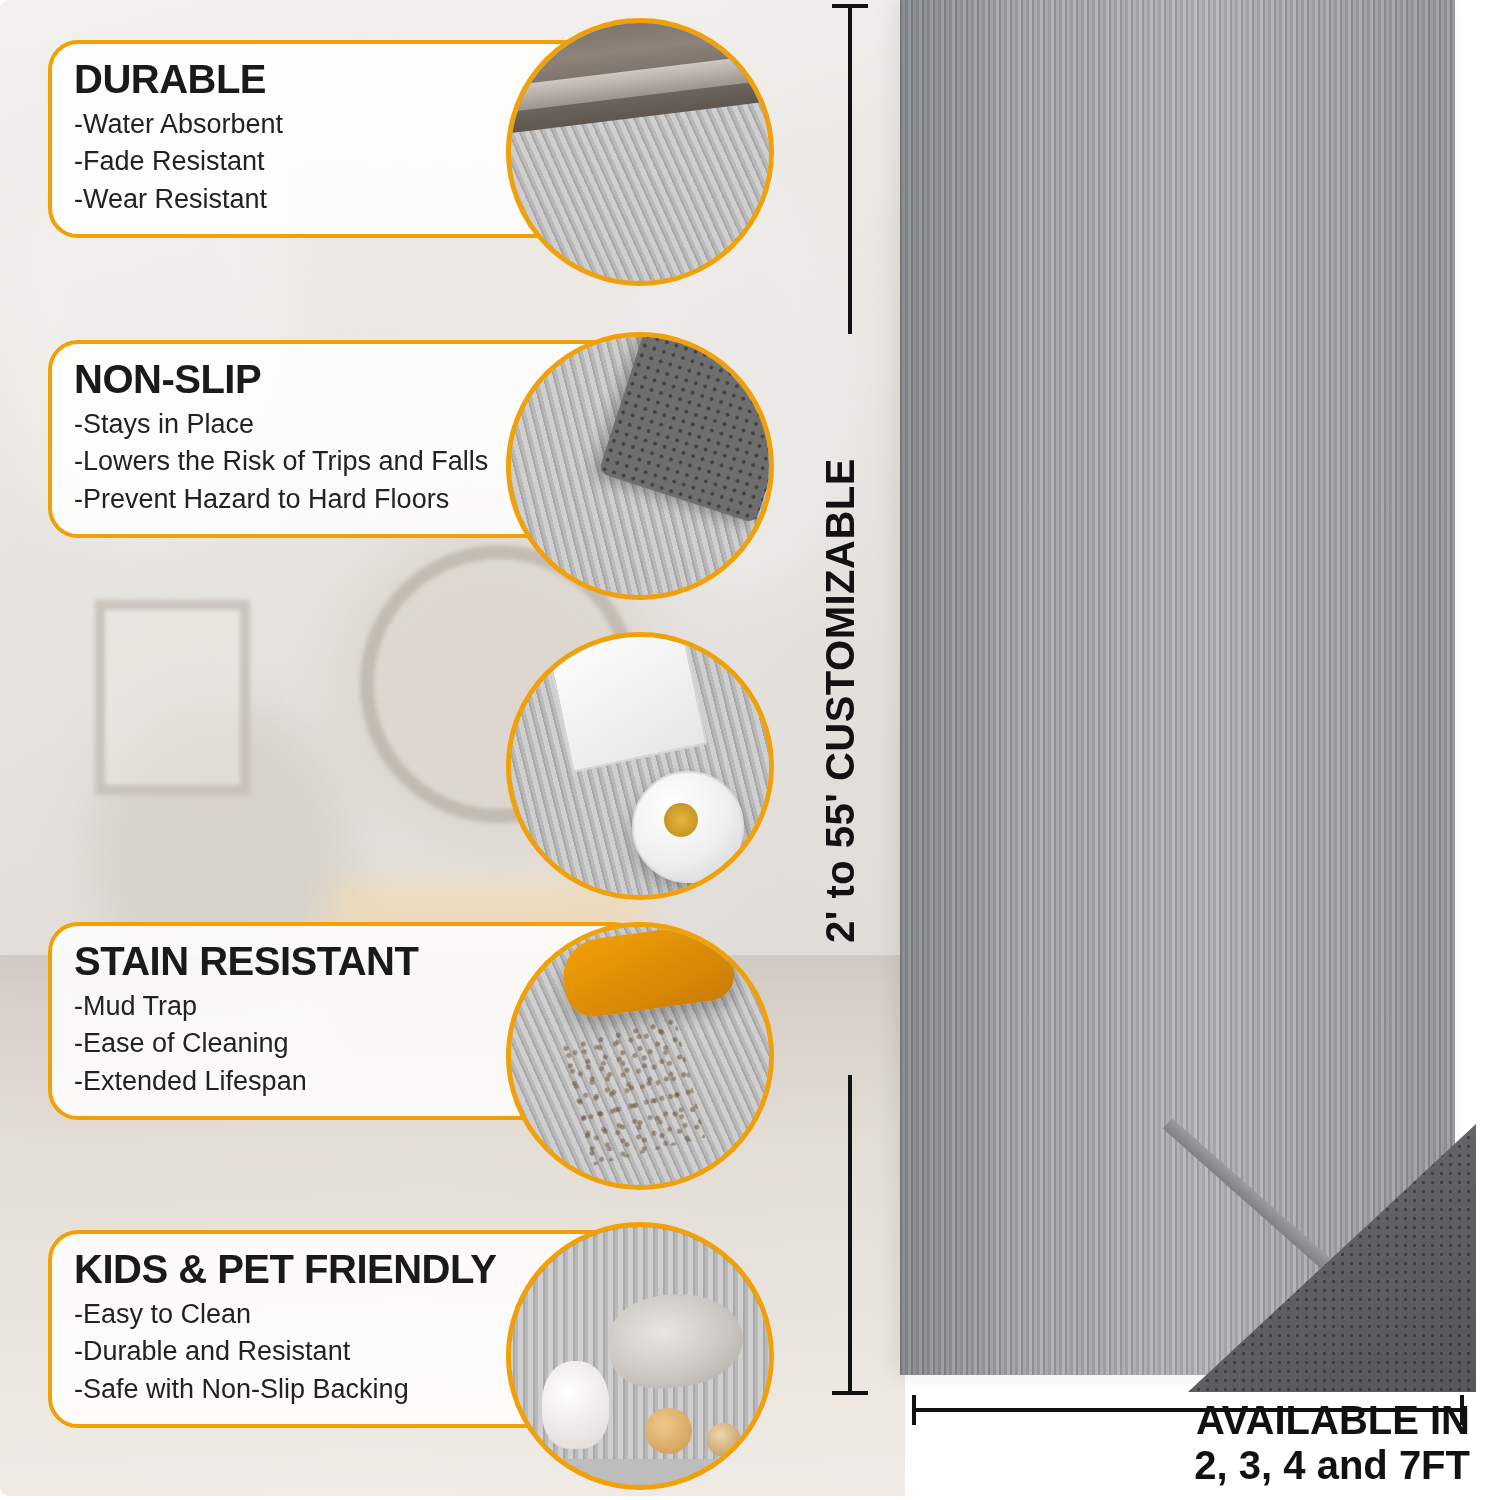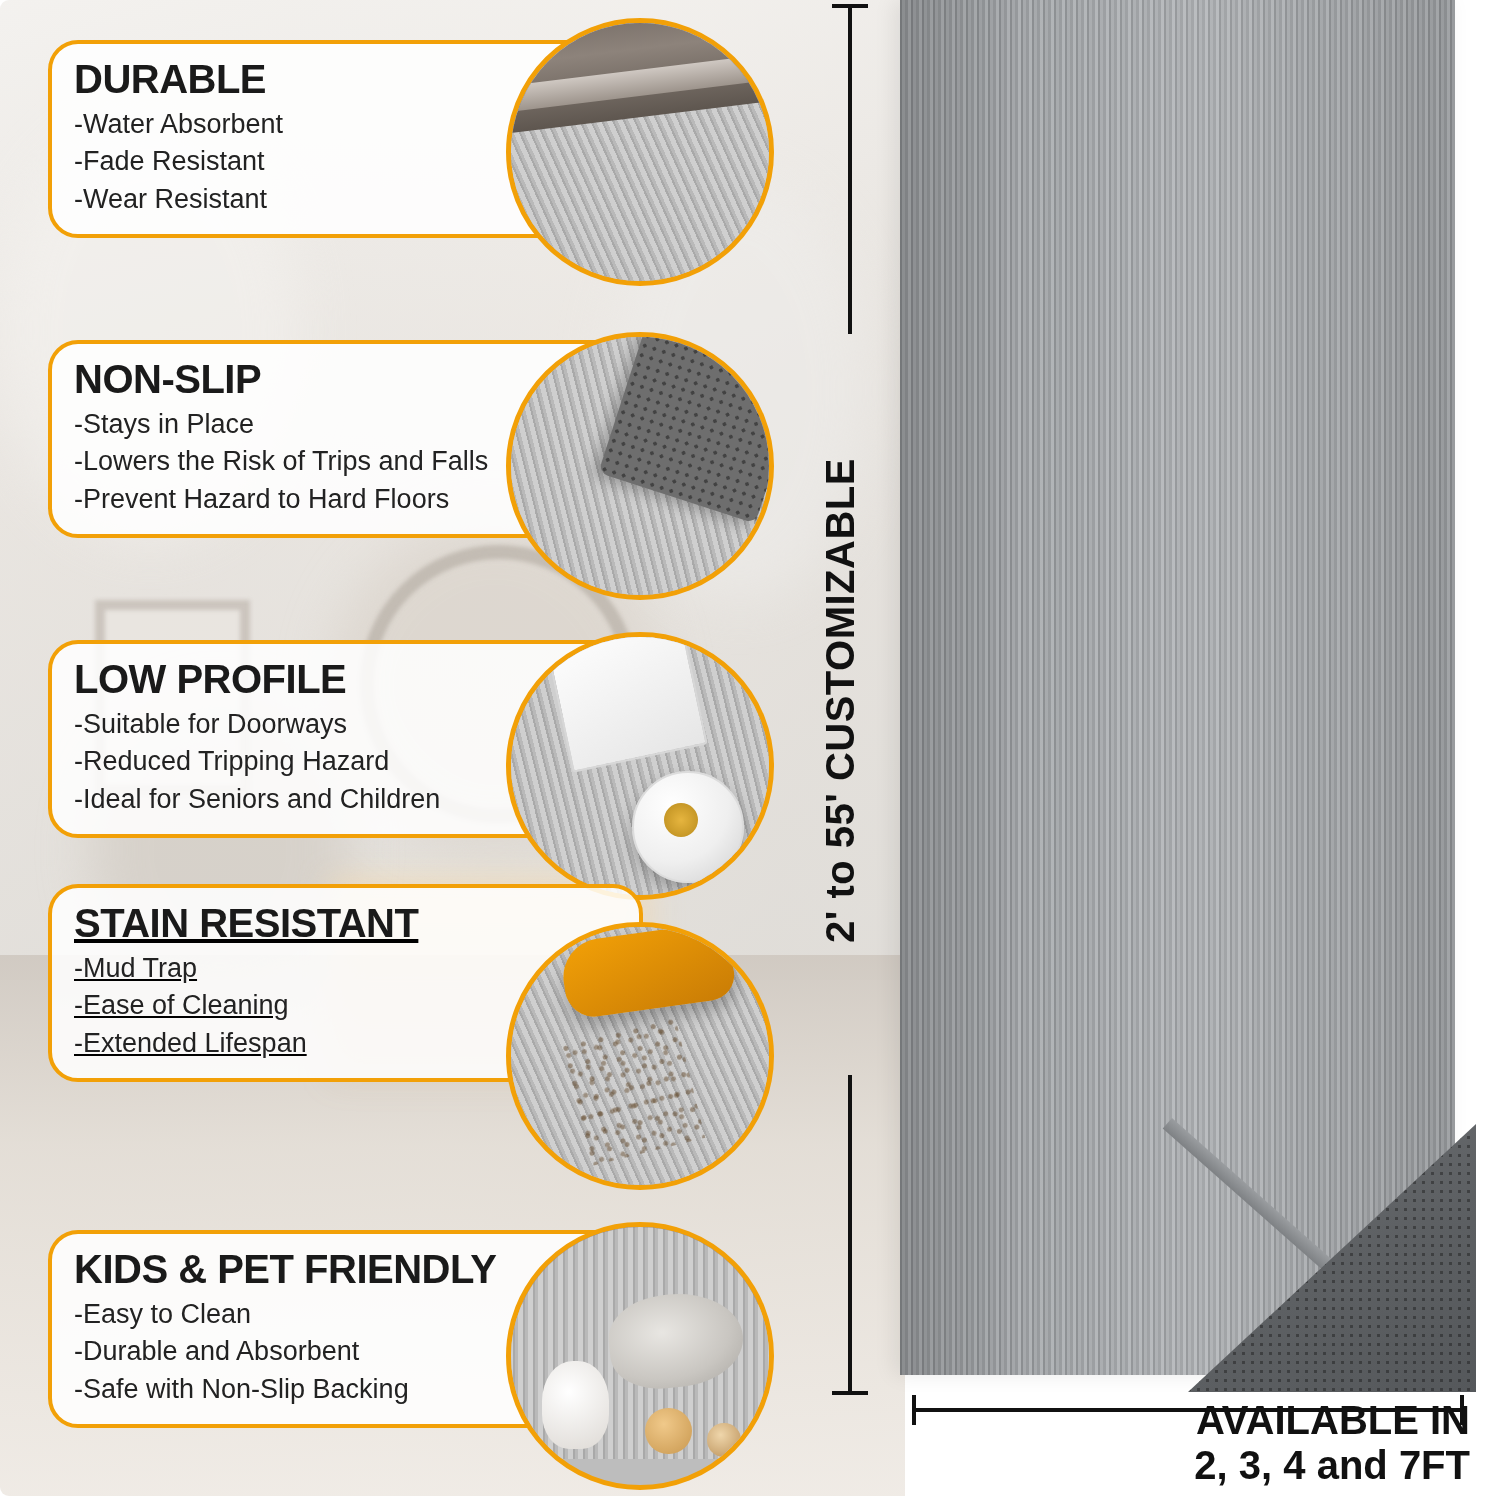--- a/index.html
+++ b/index.html
@@ -379,39 +379,29 @@
   </div>
   <div class="bubble" style="left:506px; top:332px;">
     <div class="bubble-inner">
       <div class="rib-tex rib-diag2"></div>
       <div class="bub2-fold">
         <div class="bub2-dots"></div>
       </div>
     </div>
   </div>
 
-  <div class="feature" style="left:48px; top:640px;">
-    <div class="feature-card">
-      <div class="feature-title">LOW PROFILE</div>
-      <ul class="feature-bullets">
-        <li>-Suitable for Doorways</li>
-        <li>-Reduced Tripping Hazard</li>
-        <li>-Ideal for Seniors and Children</li>
-      </ul>
-    </div>
-  </div>
   <div class="bubble" style="left:506px; top:632px;">
     <div class="bubble-inner">
       <div class="rib-tex rib-diag2"></div>
       <div class="bub3-door"></div>
       <div class="bub3-robot"></div>
     </div>
   </div>
 
-  <div class="feature" style="left:48px; top:884px;text-decoration:underline;">
+  <div class="feature" style="left:48px; top:922px;">
     <div class="feature-card">
       <div class="feature-title">STAIN RESISTANT</div>
       <ul class="feature-bullets">
         <li>-Mud Trap</li>
         <li>-Ease of Cleaning</li>
         <li>-Extended Lifespan</li>
       </ul>
     </div>
   </div>
   <div class="bubble" style="left:506px; top:922px;">
@@ -420,21 +410,21 @@
       <div class="bub4-shoe"></div>
       <div class="bub4-print"></div>
     </div>
   </div>
 
   <div class="feature" style="left:48px; top:1230px;">
     <div class="feature-card">
       <div class="feature-title">KIDS &amp; PET FRIENDLY</div>
       <ul class="feature-bullets">
         <li>-Easy to Clean</li>
-        <li>-Durable and Absorbent</li>
+        <li>-Durable and Resistant</li>
         <li>-Safe with Non-Slip Backing</li>
       </ul>
     </div>
   </div>
   <div class="bubble" style="left:506px; top:1222px;">
     <div class="bubble-inner">
       <div class="bub5-floor"></div>
       <div class="rib-tex rib-vert" style="top:28%; inset:auto; left:-10%; width:125%; height:90%;"></div>
       <div class="bub5-cat"></div>
       <div class="bub5-bear"></div>

